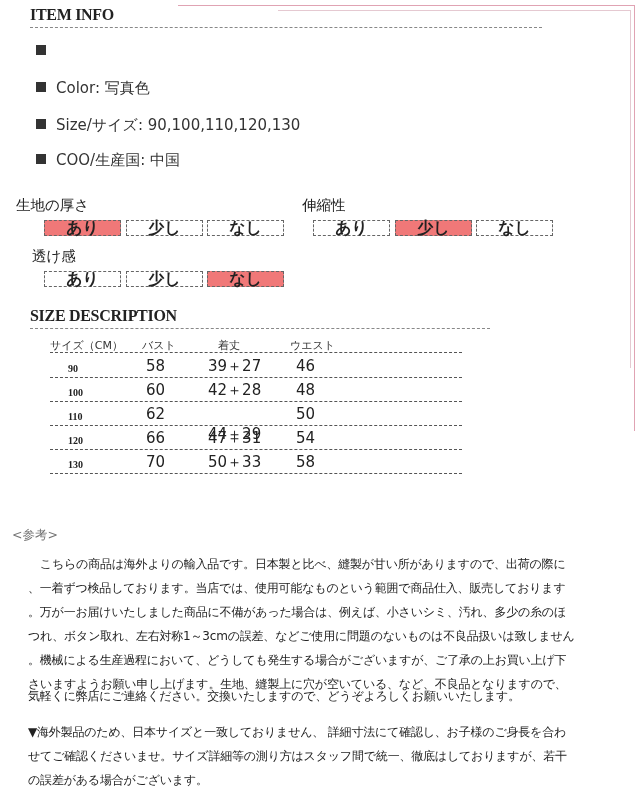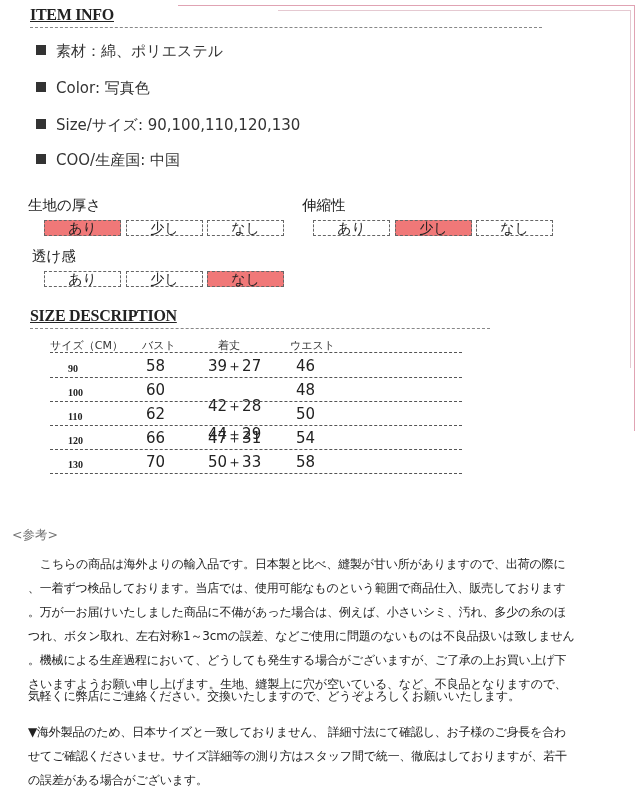--- a/index.html
+++ b/index.html
@@ -3,59 +3,59 @@
 <meta charset="utf-8">
 <style>
   html, body { margin:0; padding:0; background:#ffffff; }
   body { width:640px; height:800px; position:relative; overflow:hidden;
          font-family:"DejaVu Sans", "Liberation Sans", sans-serif; color:#222; }
   .frame-outer { position:absolute; left:178px; top:5px; width:456px; height:425px;
                  border-top:1.5px solid #e0a3b3; border-right:1.5px solid #e0a3b3; }
   .frame-inner { position:absolute; left:278px; top:10px; width:352px; height:357px;
                  border-top:1.5px solid #e5c9d1; border-right:1.5px solid #e5c9d1; }
   .sec-title { position:absolute; left:30px; font-family:"Liberation Serif", "DejaVu Serif", serif;
-               font-weight:bold; font-size:16px; color:#222; letter-spacing:-0.3px;text-decoration:underline; }
+               font-weight:bold; font-size:16px; color:#222; letter-spacing:-0.3px; }
   .dash { position:absolute; border-top:1px dashed #888; height:0; }
   .info-line { position:absolute; left:36px; font-size:15px; color:#333; }
   .info-line .bullet { display:inline-block; width:10px; height:10px; background:#333;
                        margin-right:10px; vertical-align:1px; }
   .attr-label { position:absolute; font-size:14.5px; color:#222; }
   .chip { position:absolute; width:75px; height:14px; border:1px dashed #666;
-          font-size:14px; line-height:14px; text-align:center; color:#222; box-sizing:content-box; }
+          font-size:16px; line-height:14px; text-align:center; color:#222; box-sizing:content-box;font-weight:bold; }
   .chip.on { background:#f07878; }
   .tbl-head { position:absolute; top:338px; font-size:11px; color:#333; }
   .tbl-row { position:absolute; font-size:15px; color:#222; }
   .tbl-row .size { font-family:"Liberation Serif","DejaVu Serif",serif; font-weight:bold; font-size:10px; }
   .tbl-line { position:absolute; left:50px; width:412px; border-top:1px dashed #555; }
   .note-title { position:absolute; left:12px; top:527px; font-size:12.5px; color:#737373; }
   .note-line { position:absolute; left:28px; font-size:12px; color:#222; white-space:nowrap; letter-spacing:-0.2px; }
 </style>
 </head>
 <body>
 
 <div class="frame-outer"></div>
 <div class="frame-inner"></div>
 
 <div class="sec-title" style="top:6px;">ITEM INFO</div>
 <div class="dash" style="left:30px; top:27px; width:512px;"></div>
 
 <div class="info-line" style="top:42px;">
-  <span class="bullet"></span><span>素材：綿、ポリエステル</span>
+  <span class="bullet"></span>
 </div>
 <div class="info-line" style="top:79px;">
   <span class="bullet"></span><span>Color: 写真色</span>
 </div>
 <div class="info-line" style="top:116px;">
   <span class="bullet"></span><span>Size/サイズ: 90,100,110,120,130</span>
 </div>
 <div class="info-line" style="top:151px;">
   <span class="bullet"></span><span>COO/生産国: 中国</span>
 </div>
 
-<div class="attr-label" style="left:28px; top:196px;">生地の厚さ</div>
+<div class="attr-label" style="left:16px; top:196px;">生地の厚さ</div>
 <div class="chip on" style="left: 44px; top: 220px; background: rgb(240, 120, 120);">あり</div>
 <div class="chip" style="left:126px; top:220px;">少し</div>
 <div class="chip" style="left:207px; top:220px;">なし</div>
 
 <div class="attr-label" style="left:302px; top:196px;">伸縮性</div>
 <div class="chip" style="left:313px; top:220px;">あり</div>
 <div class="chip on" style="left: 395px; top: 220px; background: rgb(240, 120, 120);">少し</div>
 <div class="chip" style="left:476px; top:220px;">なし</div>
 
 <div class="attr-label" style="left:32px; top:247px;">透け感</div>
@@ -77,21 +77,21 @@
     <div class="tbl-row" style="left:68px; top:358px;"><span class="size">90</span></div>
     <div class="tbl-row" style="left:146px; top:357px;">58</div>
     <div class="tbl-row" style="left:208px; top:357px;">39＋27</div>
     <div class="tbl-row" style="left:296px; top:357px;">46</div>
   </div>
   <div class="tbl-line" style="top:377px;"></div>
 
   <div>
     <div class="tbl-row" style="left:68px; top:382px;"><span class="size">100</span></div>
     <div class="tbl-row" style="left:146px; top:381px;">60</div>
-    <div class="tbl-row" style="left:208px; top:397px;">42＋28</div>
+    <div class="tbl-row" style="left:208px; top:381px;">42＋28</div>
     <div class="tbl-row" style="left:296px; top:381px;">48</div>
   </div>
   <div class="tbl-line" style="top:401px;"></div>
 
   <div>
     <div class="tbl-row" style="left:68px; top:406px;"><span class="size">110</span></div>
     <div class="tbl-row" style="left:146px; top:405px;">62</div>
     <div class="tbl-row" style="left:208px; top:405px;margin-top:20px;">44＋29</div>
     <div class="tbl-row" style="left:296px; top:405px;">50</div>
   </div>

